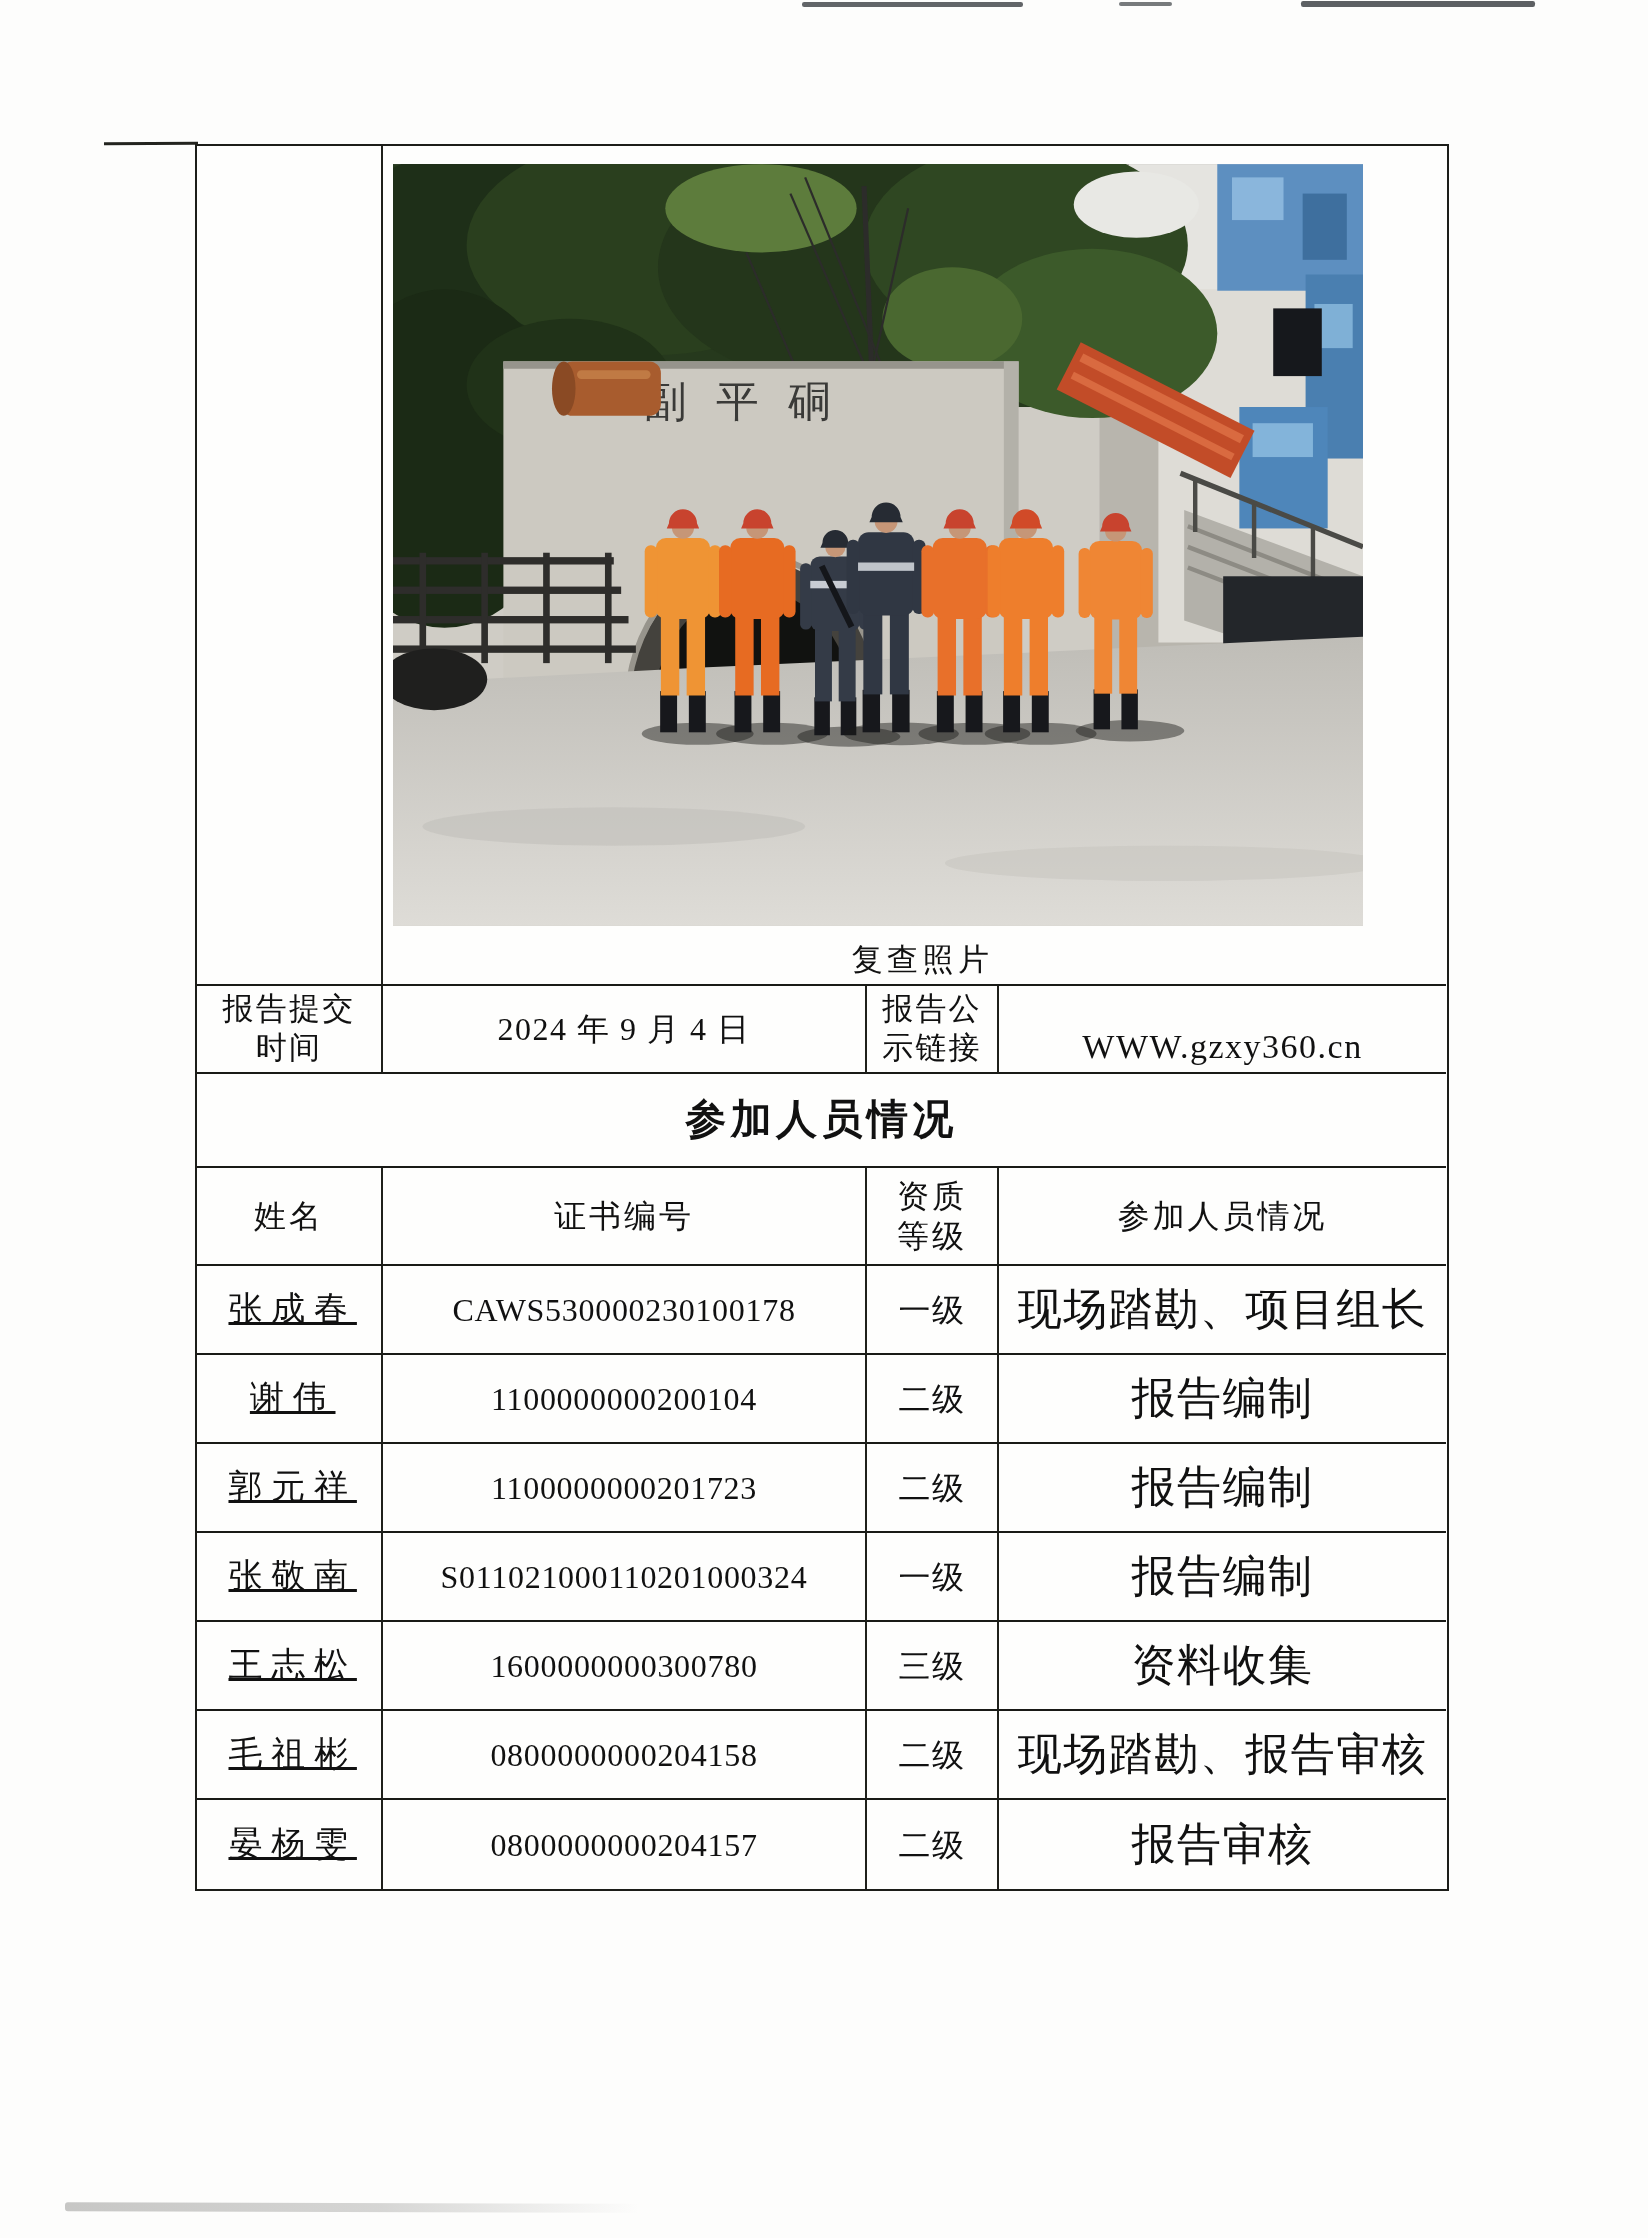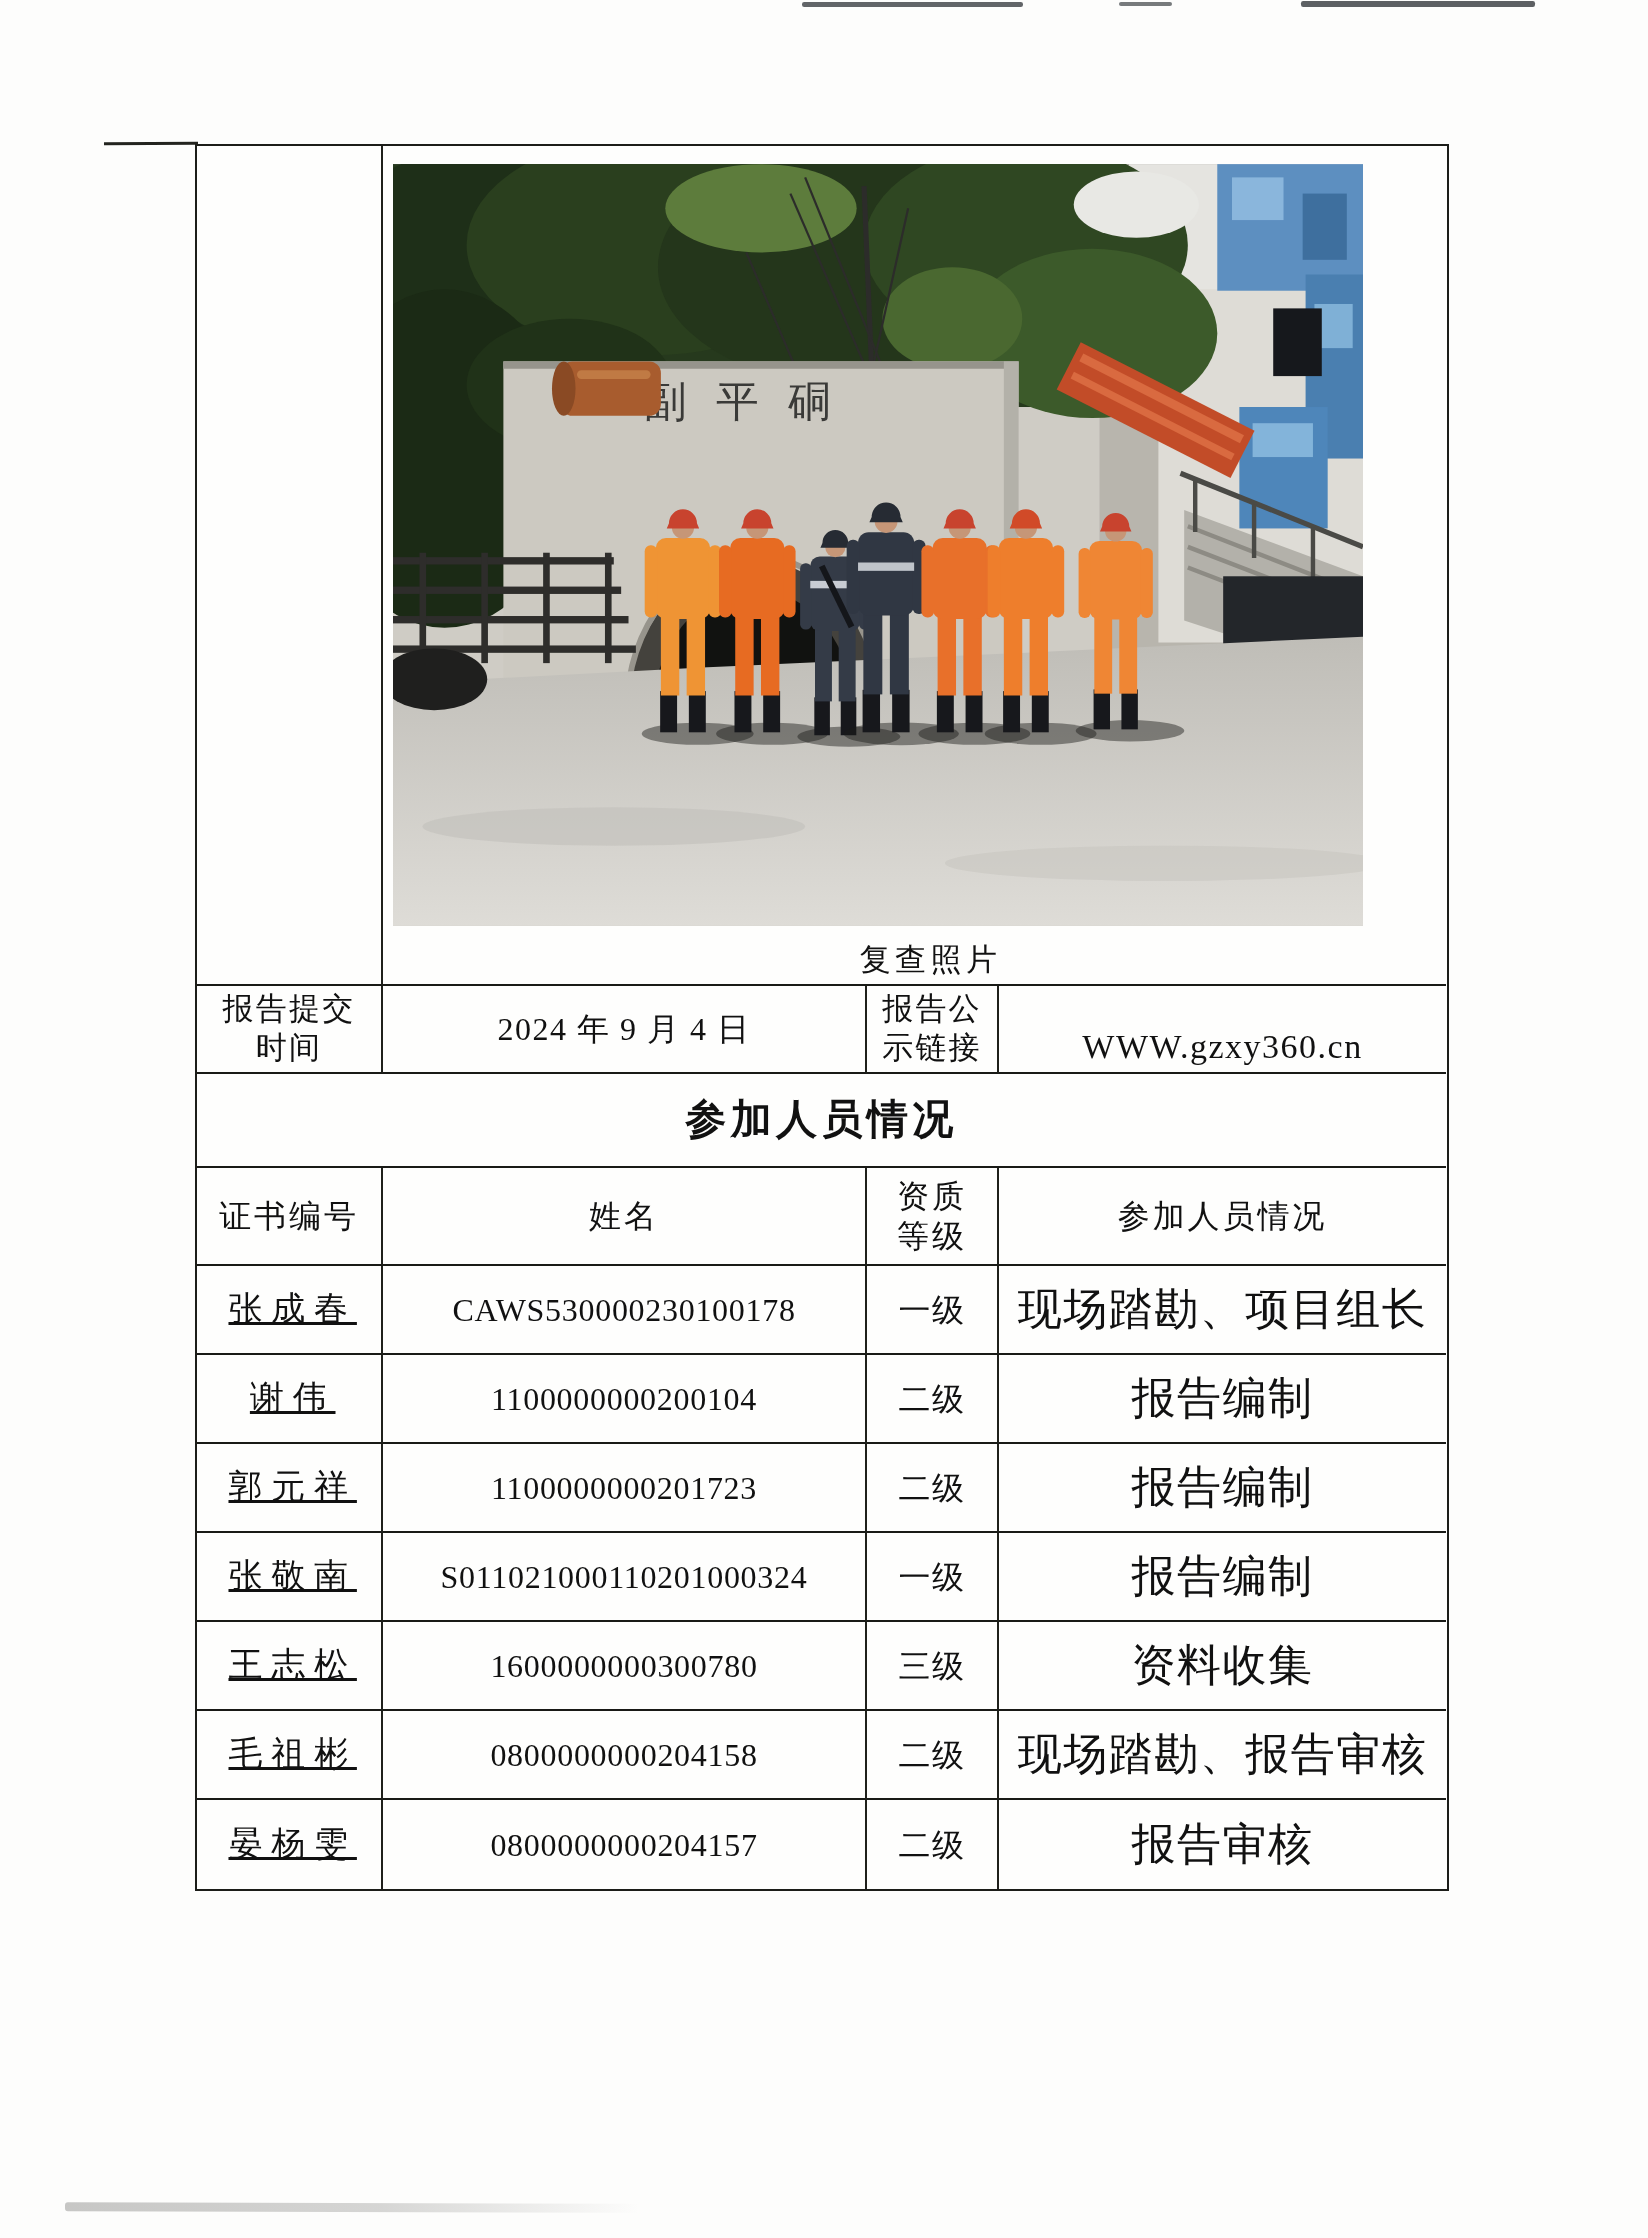--- a/index.html
+++ b/index.html
@@ -35,21 +35,21 @@
     font-size:32px;line-height:1.25;
   }
   .last-col{border-right:none;}
   .last-row{border-bottom:none;}
   .prewrap{white-space:pre-line;}
 
   .photo-cell{grid-column:2/5;grid-row:1;justify-content:flex-start;align-items:flex-start;}
   .spacer-cell{grid-column:1;grid-row:1;}
   .site-photo{position:absolute;left:10.3px;top:18.4px;}
   .photo-caption{
-    position:absolute;left:16px;bottom:4.4px;width:100%;
+    position:absolute;left:8px;bottom:4.4px;width:100%;
     font-size:31px;letter-spacing:4.4px;text-align:center;
   }
   .section-cell{grid-column:1/5;font-weight:bold;font-size:41px;letter-spacing:4.4px;}
   .name-cell{font-size:34px;letter-spacing:8.8px;padding-left:7.4px;text-decoration:underline;}
   .cert-cell{font-size:32px;letter-spacing:0.7px;}
   .level-cell{font-size:32px;letter-spacing:1.5px;}
   .work-cell{font-size:44px;letter-spacing:1.5px;}
   .hdr{font-size:32px;letter-spacing:2.9px;}
   .report-label{font-size:31px;letter-spacing:2.2px;}
   .report-date{font-size:32px;letter-spacing:1.5px;}
@@ -220,22 +220,22 @@
 
     <div class="cell report-label prewrap">报告提交
 时间</div>
     <div class="cell report-date">2024 年 9 月 4 日</div>
     <div class="cell report-label prewrap">报告公
 示链接</div>
     <div class="cell last-col report-link">WWW.gzxy360.cn</div>
 
     <div class="cell last-col section-cell">参加人员情况</div>
 
+    <div class="cell hdr">姓名</div>
     <div class="cell hdr">证书编号</div>
-    <div class="cell hdr">姓名</div>
     <div class="cell hdr prewrap">资质
 等级</div>
     <div class="cell last-col hdr">参加人员情况</div>
 
     <div class="cell name-cell">张成春</div>
     <div class="cell cert-cell">CAWS530000230100178</div>
     <div class="cell level-cell">一级</div>
     <div class="cell last-col work-cell">现场踏勘、项目组长</div>
 
     <div class="cell name-cell">谢伟</div>

